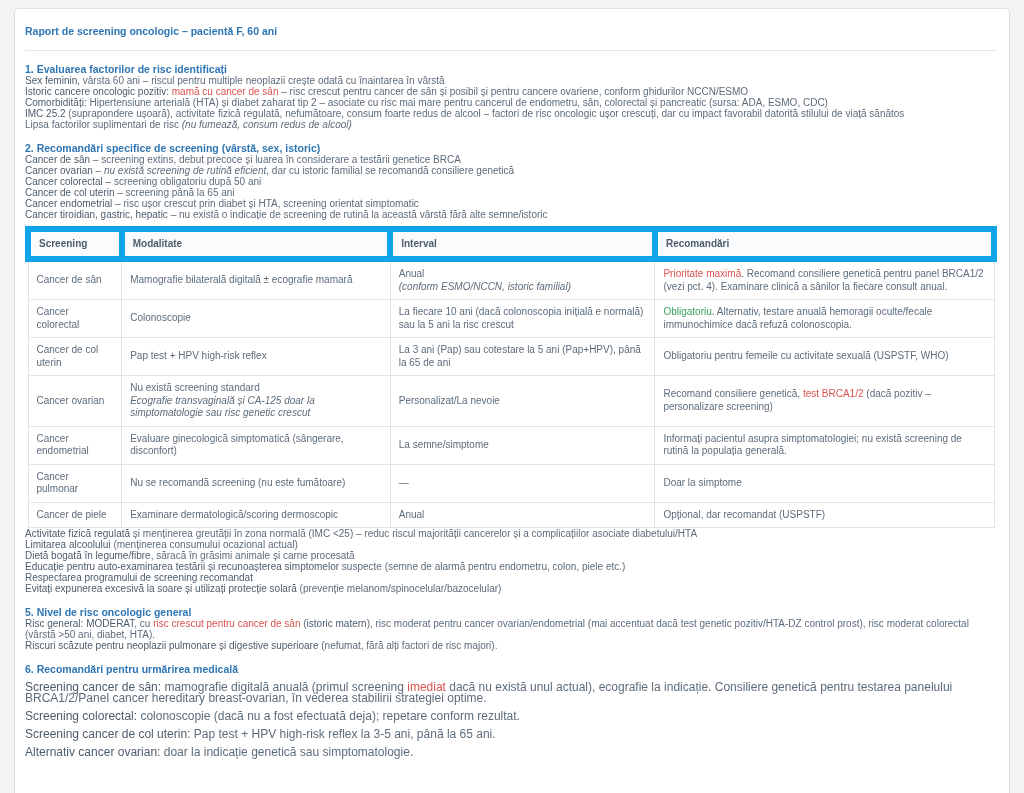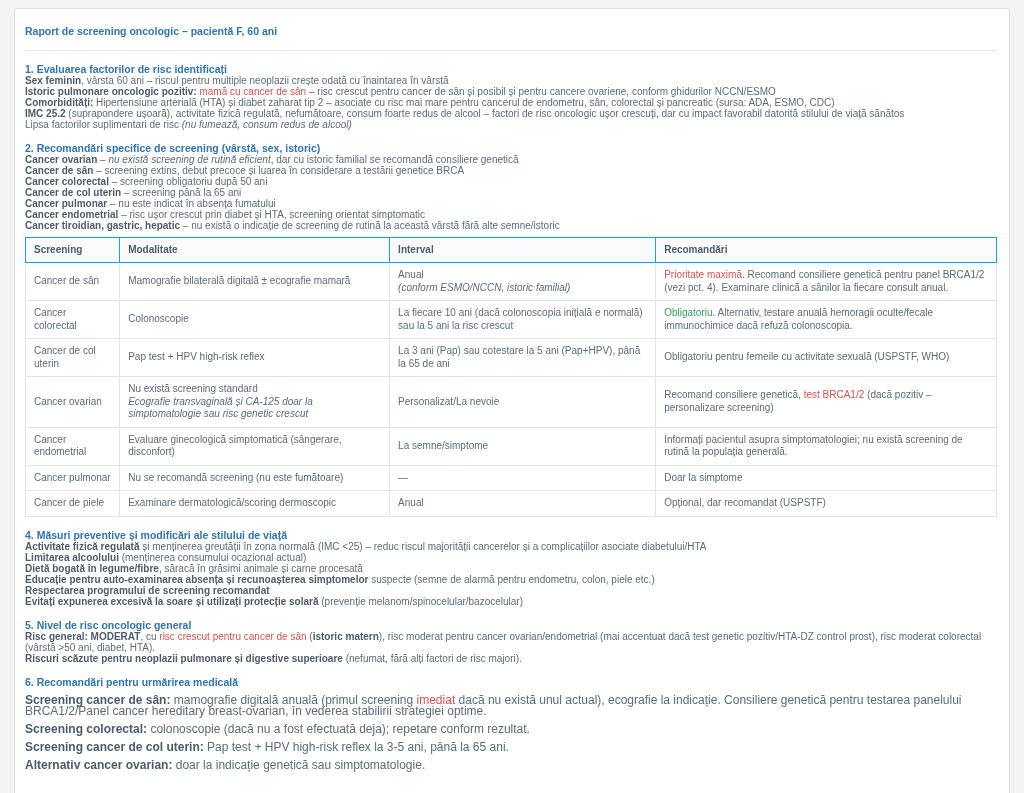--- a/index.html
+++ b/index.html
@@ -19,30 +19,30 @@
     min-height: 820px;
   }
   .title { color: #2e76b3; font-size: 10.5px; line-height: 12px; font-weight: bold; }
   hr.divider { border: none; border-top: 1px solid #e4e7ea; margin: 13px 0 0 0; }
   .sec-h {
     color: #2e76b3; font-size: 10.5px; font-weight: 700;
     margin: 13px 0 0 0; line-height: 11px;
   }
   .ln { margin: 0; font-size: 10px; line-height: 11px; color: #5d6c7b; }
   .para { margin: 0 0 7px 0; font-size: 12px; line-height: 11px; color: #5d6c7b; }
-  .b   { font-weight: 700; color: #4d5c6b; text-align: center; }
+  .b   { font-weight: 400; color: #4d5c6b; text-align: center; }
   .i   { font-style: italic; }
   .red { color: #d9534f; }
   .grn { color: #379e60; }
   table.scr {
     width: 100%; border-collapse: collapse; margin-top: 6px;
     font-size: 10px; table-layout: fixed;
   }
   table.scr th {
-    border: 1px solid #0ea5e9; background: #fafbfc;
+    border: 6px solid #0ea5e9; background: #fafbfc;
     color: #4d5c6b; font-weight: 700; text-align: left;
     padding: 6px 8px; line-height: 12px;
   }
   table.scr td {
     border: 1px solid #e1e5e9; color: #5d6c7b;
     padding: 6px 8px; line-height: 12.5px; vertical-align: middle;
     word-wrap: break-word;
   }
   .cellline { display: block; }
 </style>
@@ -50,33 +50,32 @@
 <body>
 
 <div class="card">
 
   <div class="title">Raport de screening oncologic – pacientă F, 60 ani</div>
   <hr class="divider">
 
   <div>
     <h2 class="sec-h">1. Evaluarea factorilor de risc identificați</h2>
     <p class="ln"><span class="b">Sex feminin</span><span>, vârsta 60 ani – riscul pentru multiple neoplazii crește odată cu înaintarea în vârstă</span></p>
-    <p class="ln"><span class="b">Istoric pulmonare oncologic pozitiv:</span><span class="red"> mamă cu cancer de sân</span><span> – risc crescut pentru cancer de sân și posibil și pentru cancere ovariene, conform ghidurilor NCCN/ESMO</span></p>
+    <p class="ln"><span class="b">Istoric cancere oncologic pozitiv:</span><span class="red"> mamă cu cancer de sân</span><span> – risc crescut pentru cancer de sân și posibil și pentru cancere ovariene, conform ghidurilor NCCN/ESMO</span></p>
     <p class="ln"><span class="b">Comorbidități:</span><span> Hipertensiune arterială (HTA) și diabet zaharat tip 2 – asociate cu risc mai mare pentru cancerul de endometru, sân, colorectal și pancreatic (sursa: ADA, ESMO, CDC)</span></p>
     <p class="ln"><span class="b">IMC 25.2</span><span> (suprapondere ușoară), activitate fizică regulată, nefumătoare, consum foarte redus de alcool – factori de risc oncologic ușor crescuți, dar cu impact favorabil datorită stilului de viață sănătos</span></p>
     <p class="ln"><span>Lipsa factorilor suplimentari de risc </span><span class="i">(nu fumează, consum redus de alcool)</span></p>
   </div>
 
   <div>
     <h2 class="sec-h">2. Recomandări specifice de screening (vârstă, sex, istoric)</h2>
+    <p class="ln"><span class="b">Cancer de sân</span><span> – screening extins, debut precoce și luarea în considerare a testării genetice BRCA</span></p>
     <p class="ln"><span class="b">Cancer ovarian</span><span> – </span><span class="i">nu există screening de rutină eficient</span><span>, dar cu istoric familial se recomandă consiliere genetică</span></p>
-    <p class="ln"><span class="b">Cancer de sân</span><span> – screening extins, debut precoce și luarea în considerare a testării genetice BRCA</span></p>
     <p class="ln"><span class="b">Cancer colorectal</span><span> – screening obligatoriu după 50 ani</span></p>
     <p class="ln"><span class="b">Cancer de col uterin</span><span> – screening până la 65 ani</span></p>
-    <p class="ln"><span class="b">Cancer pulmonar</span><span> – nu este indicat în absența fumatului</span></p>
     <p class="ln"><span class="b">Cancer endometrial</span><span> – risc ușor crescut prin diabet și HTA, screening orientat simptomatic</span></p>
     <p class="ln"><span class="b">Cancer tiroidian, gastric, hepatic</span><span> – nu există o indicație de screening de rutină la această vârstă fără alte semne/istoric</span></p>
   </div>
 
   <div>
     <table class="scr">
       <colgroup>
         <col style="width:9.7%">
           <col style="width:27.8%">
           <col style="width:27.4%">
@@ -137,25 +136,24 @@
           <td>Cancer de piele</td>
           <td>Examinare dermatologică/scoring dermoscopic</td>
           <td>Anual</td>
           <td>Opțional, dar recomandat (USPSTF)</td>
         </tr>
       </tbody>
     </table>
   </div>
 
   <div>
-    <h2 class="sec-h">4. Măsuri preventive și modificări ale stilului de viață</h2>
     <p class="ln"><span class="b">Activitate fizică regulată</span><span> și menținerea greutății în zona normală (IMC &lt;25) – reduc riscul majorității cancerelor și a complicațiilor asociate diabetului/HTA</span></p>
     <p class="ln"><span class="b">Limitarea alcoolului</span><span> (menținerea consumului ocazional actual)</span></p>
     <p class="ln"><span class="b">Dietă bogată în legume/fibre</span><span>, săracă în grăsimi animale și carne procesată</span></p>
-    <p class="ln"><span class="b">Educație pentru auto-examinarea absența și recunoașterea simptomelor</span><span> suspecte (semne de alarmă pentru endometru, colon, piele etc.)</span></p>
+    <p class="ln"><span class="b">Educație pentru auto-examinarea testării și recunoașterea simptomelor</span><span> suspecte (semne de alarmă pentru endometru, colon, piele etc.)</span></p>
     <p class="ln"><span class="b">Respectarea programului de screening recomandat</span></p>
     <p class="ln"><span class="b">Evitați expunerea excesivă la soare și utilizați protecție solară</span><span> (prevenție melanom/spinocelular/bazocelular)</span></p>
   </div>
 
   <div>
     <h2 class="sec-h">5. Nivel de risc oncologic general</h2>
     <p class="ln"><span class="b">Risc general: MODERAT</span><span>, cu </span><span class="red">risc crescut pentru cancer de sân</span><span> (</span><span class="b">istoric matern</span><span>), risc moderat pentru cancer ovarian/endometrial (mai accentuat dacă test genetic pozitiv/HTA-DZ control prost), risc moderat colorectal (vârstă &gt;50 ani, diabet, HTA).</span></p>
     <p class="ln"><span class="b">Riscuri scăzute pentru neoplazii pulmonare și digestive superioare</span><span> (nefumat, fără alți factori de risc majori).</span></p>
   </div>
 

